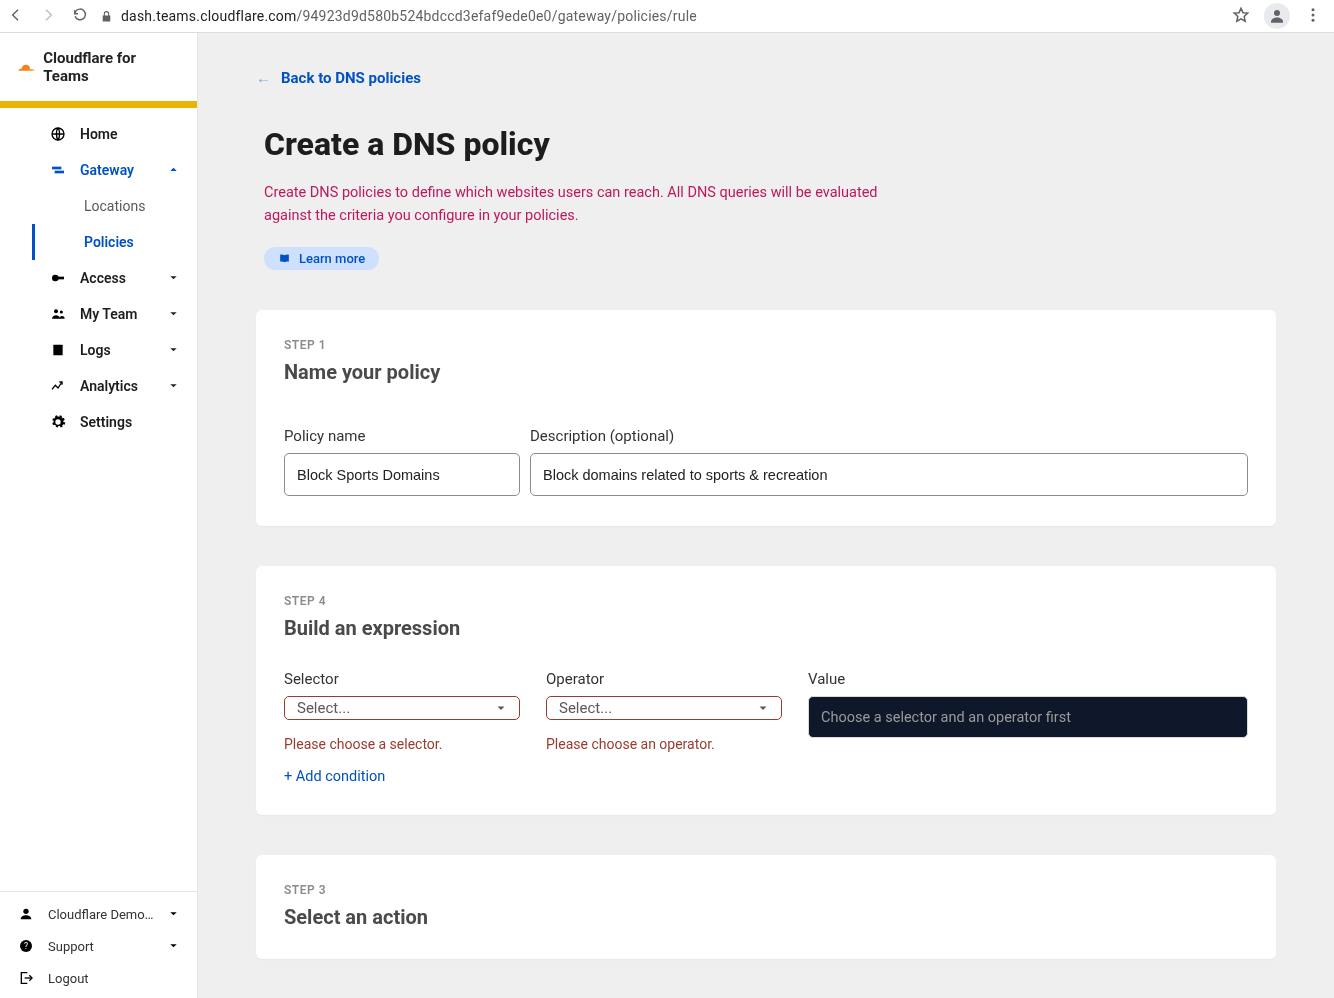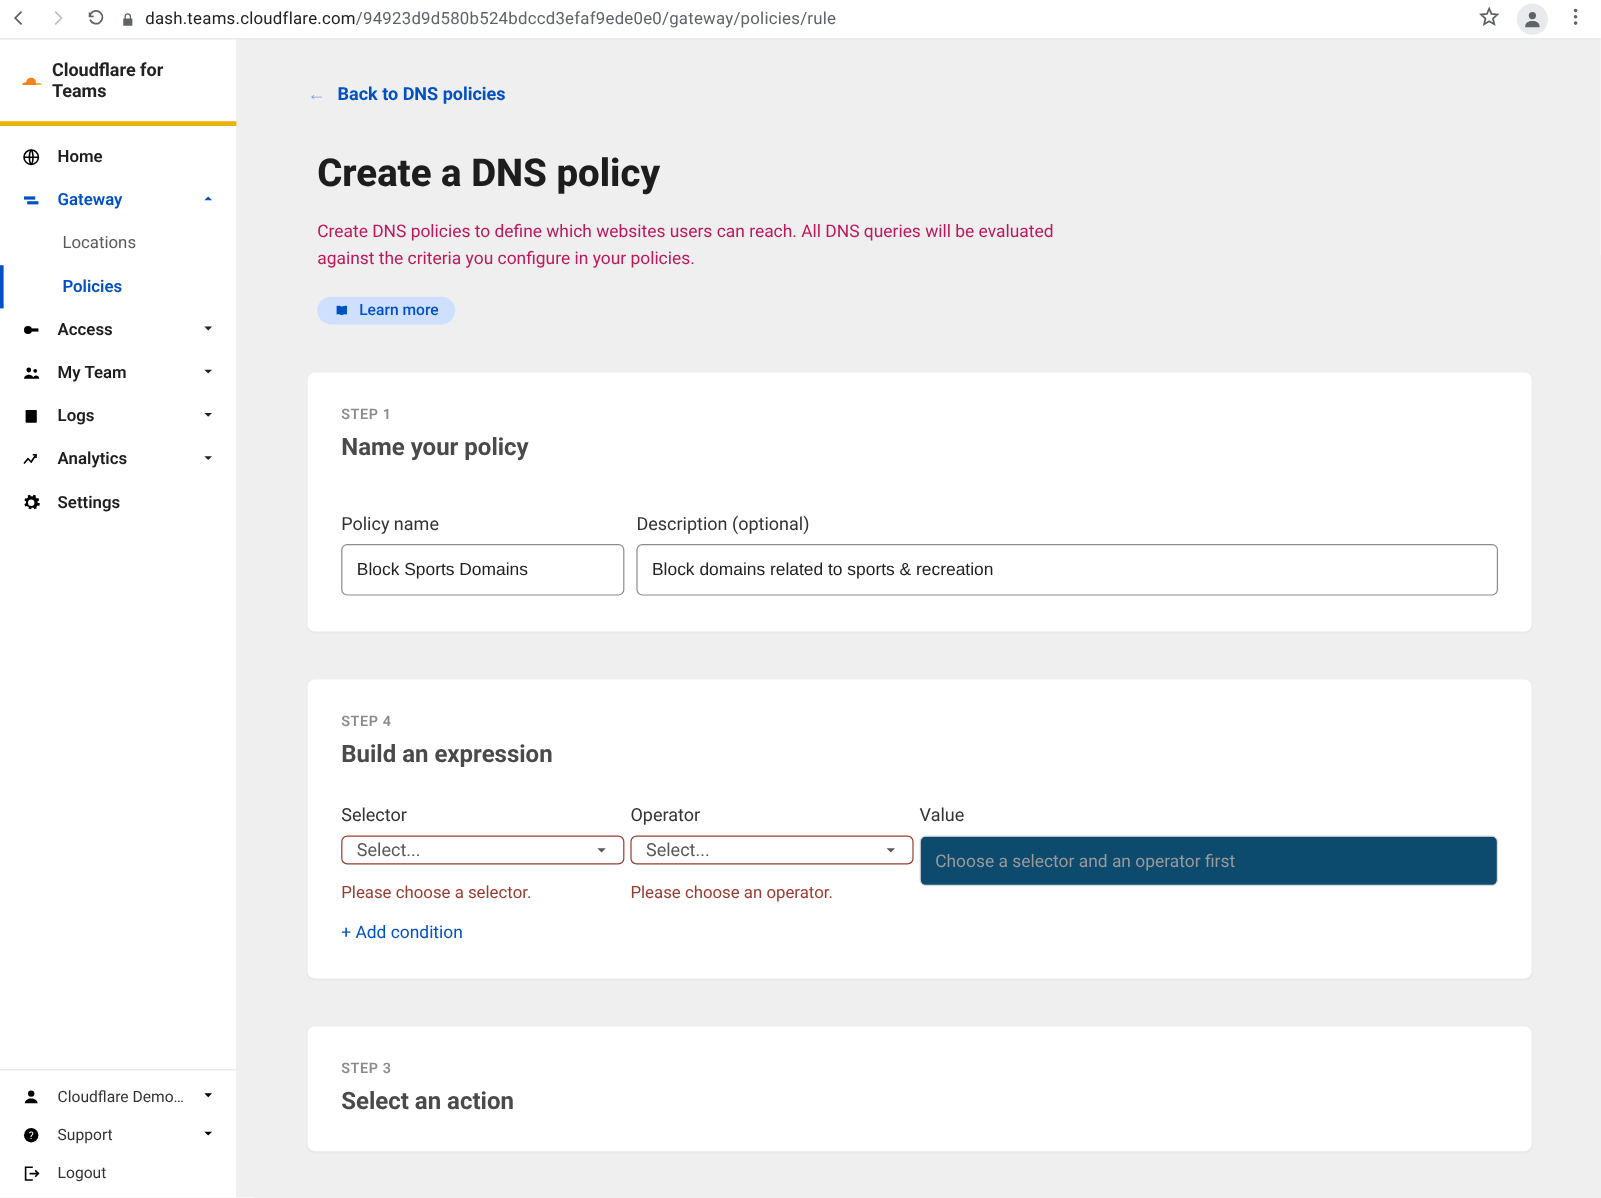--- a/index.html
+++ b/index.html
@@ -15,23 +15,23 @@
   .url-host { color: #202124; }
   .bar-right { display: flex; align-items: center; gap: 14px; padding-right: 4px; }
   .star-ico, .kebab-ico { width: 18px; height: 18px; color: #5f6368; }
   .avatar-chip { width: 26px; height: 26px; border-radius: 50%; background: #e8eaed; display:flex; align-items:center; justify-content:center; }
   .avatar-chip svg { width: 18px; height: 18px; color: #5f6368; }
   .browser-sep { height: 1px; background: #dadce0; }
 
   
   .app { display: flex; height: calc(998px - 33px); }
   .sidebar { width: 198px; border-right: 1px solid #e5e5e5; display: flex; flex-direction: column; background: #fff; }
-  .brand { display: flex; align-items: center; gap: 8px; padding: 16px 18px; border-bottom: 4px solid #eab308; font-weight: 700; font-size: 15px; }
+  .brand { display: flex; align-items: center; gap: 8px; padding: 16px 18px; border-bottom: 7px solid #eab308; font-weight: 700; font-size: 15px; }
   .brand-ico { width: 18px; height: 14px; }
-  .nav { padding: 8px 0; flex: 1; overflow: auto; }
+  .nav { padding: 8px 0; flex: 1; overflow: auto; margin-left: 32px; }
   .nav-item { display: flex; align-items: center; padding: 10px 18px; gap: 14px; cursor: pointer; font-size: 14px; font-weight: 600; color: #1d1d1d; }
   .nav-item .chev { margin-left: auto; color: #222; }
   .nav-item.active { color: #0051c3; text-align: right; }
   .nav-item.active .chev { color: #0051c3; }
   .sub { padding-left: 52px; }
   .sub-item { padding: 10px 18px 10px 0; font-size: 14px; color: #595959; cursor: pointer; font-weight: 400; }
   .sub-item.sel { color: #0051c3; font-weight: 600; position: relative; }
   .sub-item.sel::before { content:""; position:absolute; left:-52px; top:0; bottom:0; width:3px; background:#0051c3; }
   .sb-footer { border-top:1px solid #e5e5e5; padding: 6px 0 4px; }
   .fi { display:flex; align-items:center; gap:14px; padding: 8px 18px; font-size: 13px; color:#333; cursor:pointer; }
@@ -57,26 +57,26 @@
   .card { background:#fff; border-radius:6px; margin-top: 40px; padding: 28px 28px 30px; box-shadow: 0 1px 2px rgba(0,0,0,.04); }
   .step-label { font-size:12px; letter-spacing:.5px; color:#8c8c8c; font-weight:600; }
   .step-title { font-size:20px; font-weight:700; color:#4a4a4a; margin-top:8px; }
   .row2 { display:flex; gap:10px; margin-top: 43px; align-items:flex-end;justify-content:center; }
   .field { display:flex; flex-direction:column; gap:8px; }
   .field-label { font-size:15px; color:#333; }
   .col-policy { width: 236px; }
   .col-desc { flex:1; }
   input.text { width:100%; height:43px; border:1px solid #8c8c8c; border-radius:5px; padding: 0 12px; font-size:14.5px; color:#222; outline:none; }
 
-  .row3 { display:flex; gap:5px; margin-top: 30px; justify-content: space-between; }
+  .row3 { display:flex; gap:26px; margin-top: 30px; justify-content: space-between; }
   .col-sel, .col-op { width: 236px; }
   .col-val { flex:1; }
   .select { width:100%; height:24px; border:1px solid #8c8c8c; border-radius:5px; padding: 0 12px; font-size:15px; color:#595959; display:flex; align-items:center; justify-content:space-between; cursor:pointer; }
   .select.err { border-color:#9a3b2f; }
-  .valbox { width:100%; height:42px; border:1px solid #d9d9d9; border-radius:5px; background:#0c4a6e; color:#9a9a9a; display:flex; align-items:center; padding:0 12px; font-size:14.5px; }
+  .valbox { width:100%; height:42px; border:1px solid #d9d9d9; border-radius:5px; background:#0f172a; color:#9a9a9a; display:flex; align-items:center; padding:0 12px; font-size:14.5px; }
   .err-text { color:#9a3b2f; font-size:14px; margin-top:8px; }
   .add-cond { color:#0051c3; font-size:14.5px; margin-top: 16px; cursor:pointer; }
 
   .nav-ico svg, .fi svg.ic { width:16px; height:16px; }
   .ic { width:16px; height:16px; display:inline-flex; }
 </style>
 </head>
 <body>
 
 <div class="browser-bar">

